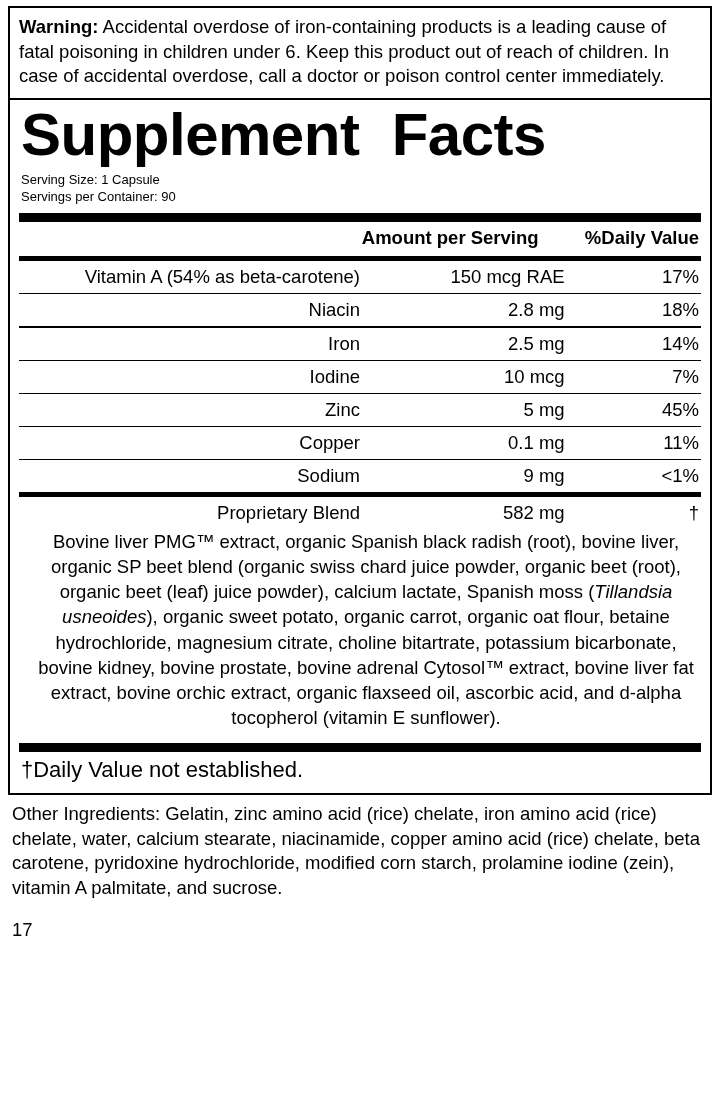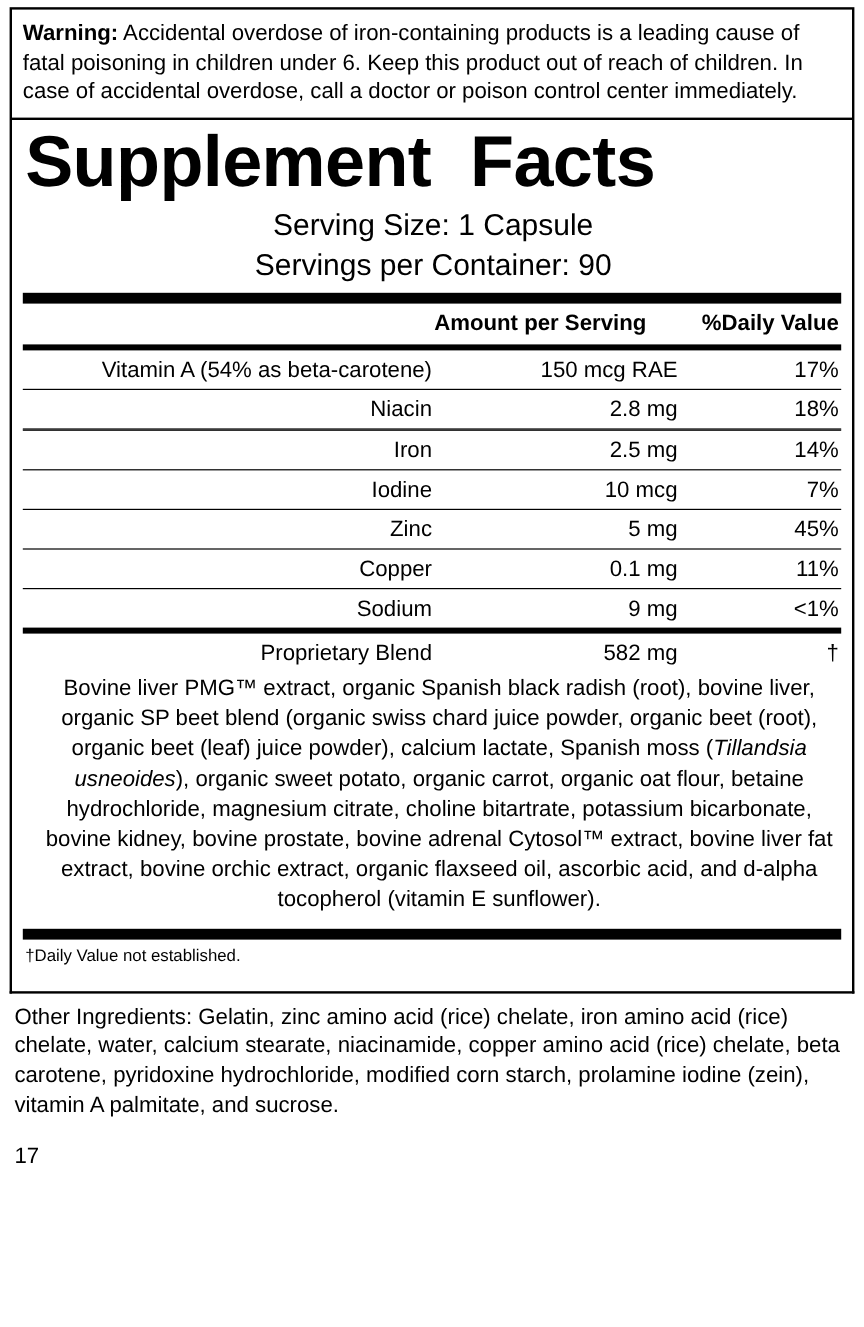--- a/index.html
+++ b/index.html
@@ -32,35 +32,34 @@
   }
   .warning-box b {
     font-weight: bold;
   }
 
   
   .sf-panel {
     border: 2px solid #000;
     border-top: none;
     box-sizing: border-box;
-    padding: 2px 9px 16px 9px;
+    padding: 2px 9px 4px 9px;
   }
   .sf-title {
     font-size: 60px;
     font-weight: bold;
     letter-spacing: -0.5px;
     line-height: 1.04;
     white-space: pre;
     margin: 2px 0 6px 2px;
   }
   .serving-line {
-    font-size: 25px;
+    font-size: 13px;
     line-height: 1.3;
     margin-left: 2px;
-    text-align: center;
   }
   .rule-thick {
     height: 9px;
     background: #000;
     margin: 7px 0 0 0;
   }
   .rule-med {
     height: 5px;
     background: #000;
     margin: 0;
@@ -95,21 +94,21 @@
   .blend-row td { padding-top: 6px; padding-bottom: 4px; }
   .blend-desc {
     font-size: 18.5px;
     line-height: 1.36;
     padding: 0 2px 6px 14px;
     text-align: center;
   }
   .blend-desc i { font-style: italic; }
 
   .footnote {
-    font-size: 14px;
+    font-size: 22px;
     line-height: 1.3;
     padding: 4px 2px 4px 2px;
   }
 
   
   .other-ing {
     font-size: 18.5px;
     line-height: 1.34;
     padding: 7px 4px 0 4px;
   }

